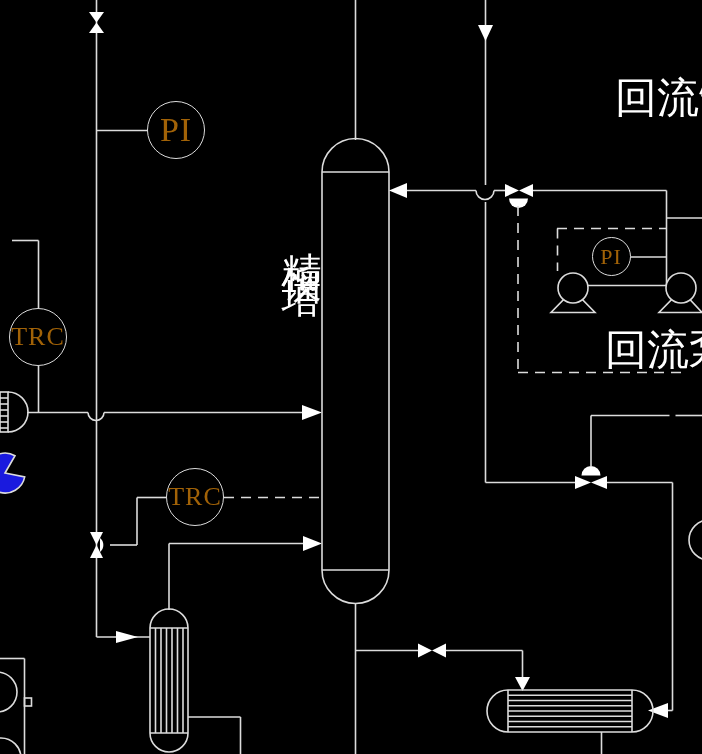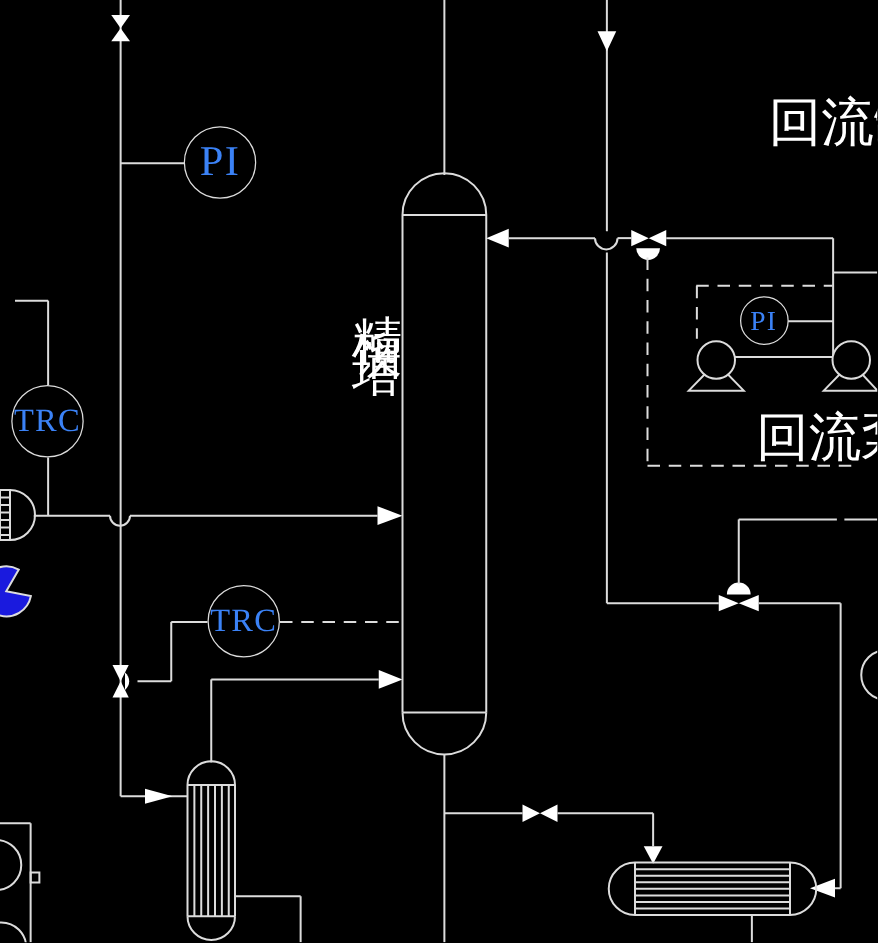--- a/index.html
+++ b/index.html
@@ -3,21 +3,21 @@
 <meta charset="utf-8">
 <style>
   html,body{margin:0;padding:0;background:#000;}
   #stage{
     position:relative;width:702px;height:754px;background:#000;overflow:hidden;
     font-family:"Liberation Serif","DejaVu Serif",serif;
   }
   #pipes{position:absolute;left:0;top:0;}
   .bubble{
     position:absolute;border:1.6px solid #dcdcdc;border-radius:50%;
-    background:#000;color:#3b82f6;display:flex;align-items:center;justify-content:center;
+    background:#000;color:#a16207;display:flex;align-items:center;justify-content:center;
     box-sizing:border-box;letter-spacing:1px;text-align:center;
   }
   .b-lg{width:58px;height:58px;}
   .b-sm{width:39px;height:39px;}
   .cjk{
     position:absolute;color:#fff;white-space:nowrap;
     font-family:"Liberation Serif","DejaVu Serif",serif;
   }
   .cjk-v{writing-mode:vertical-rl;text-orientation:upright;letter-spacing:13px;}
 </style>

